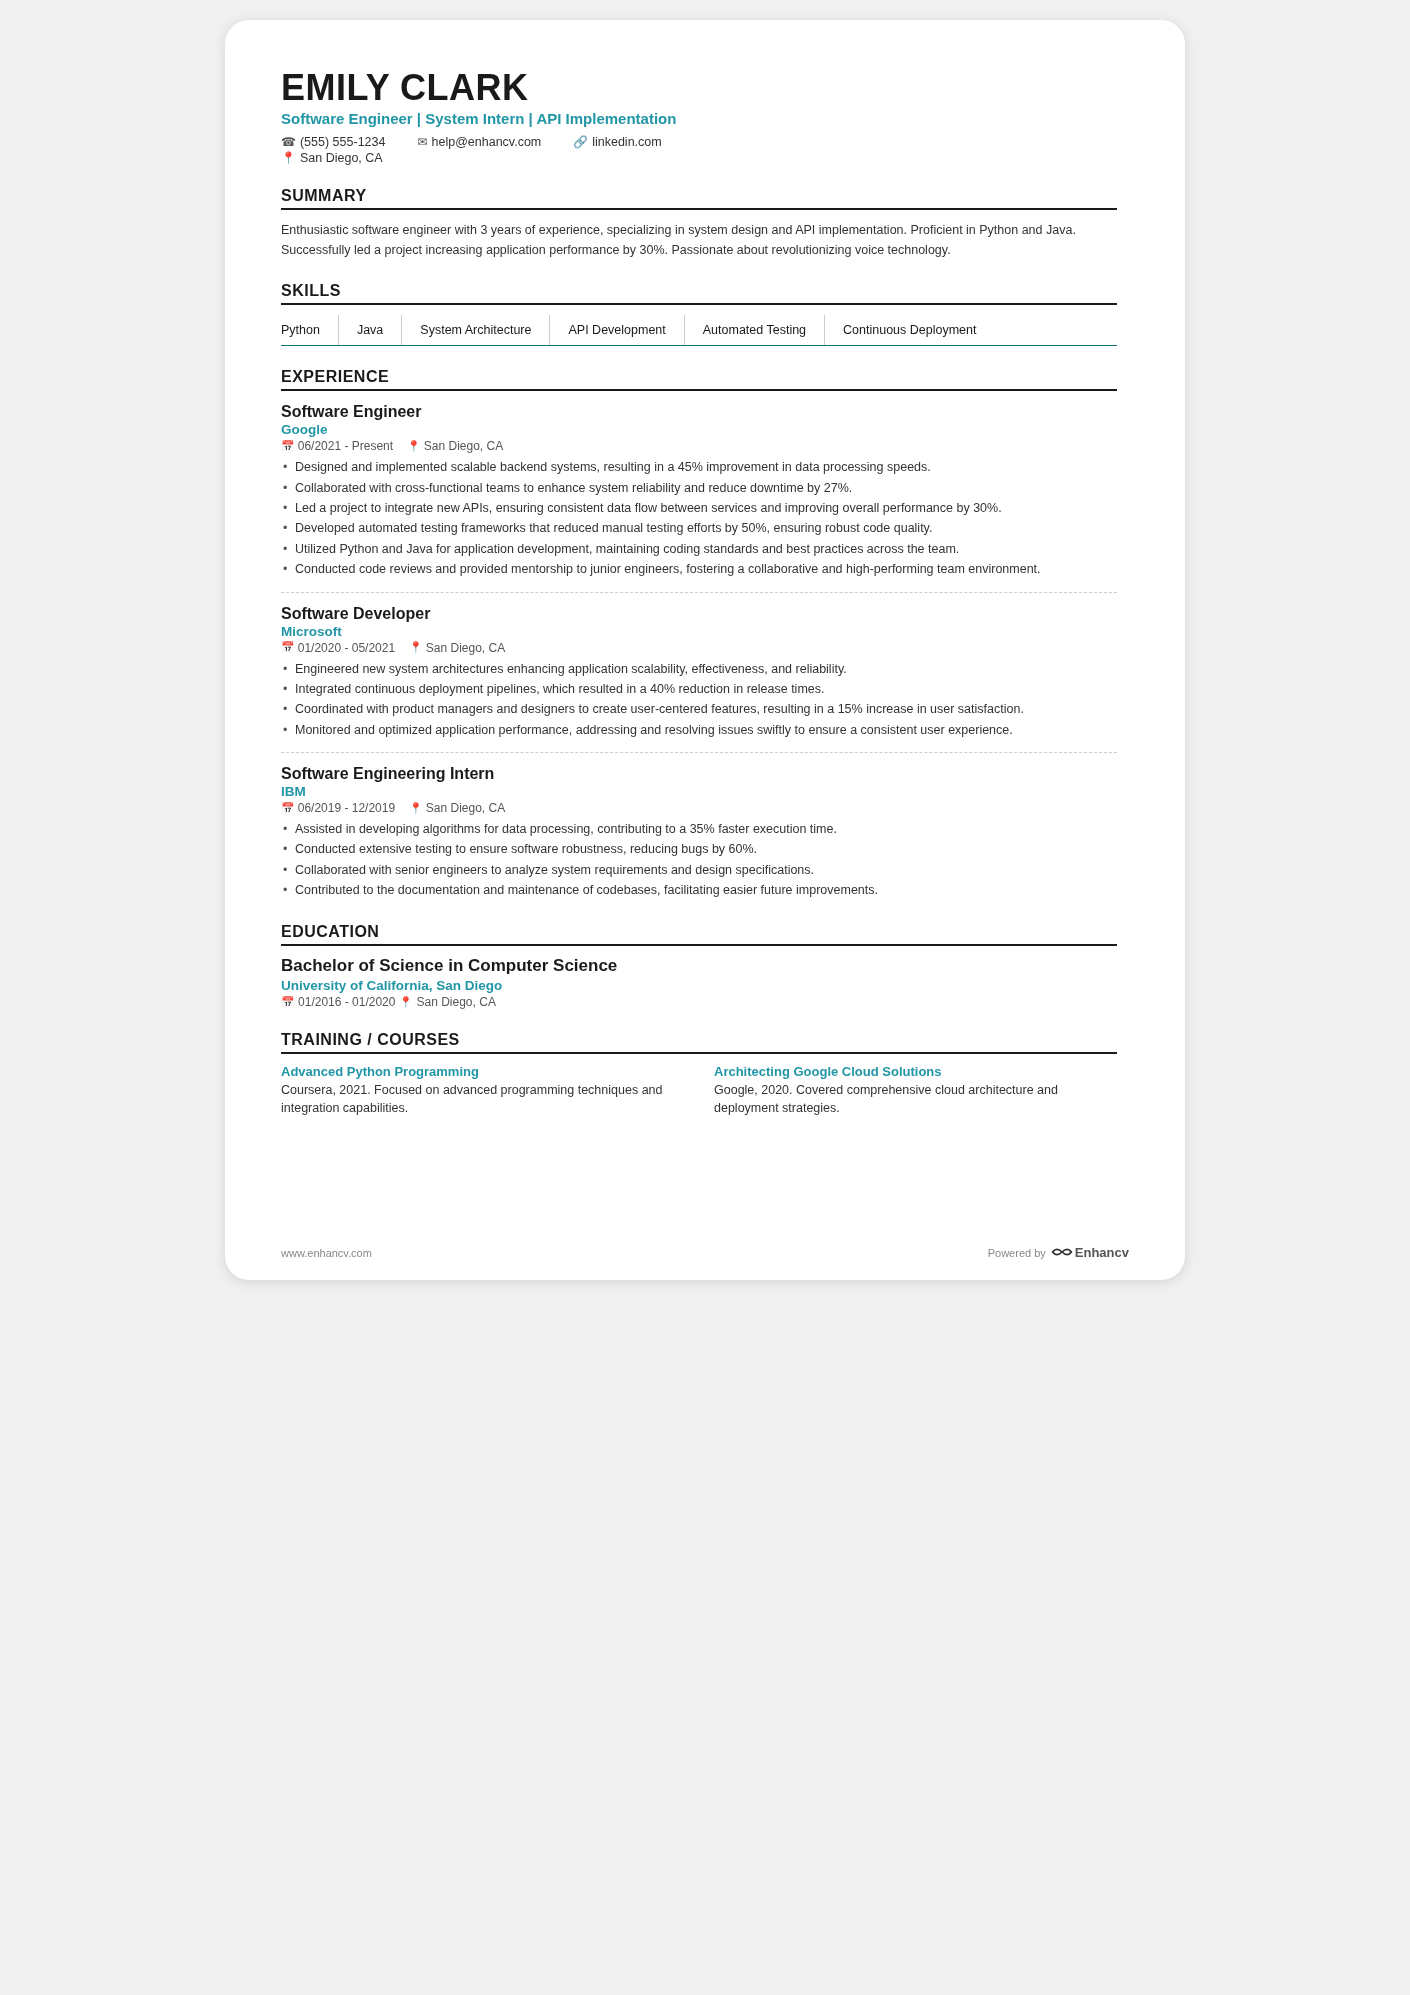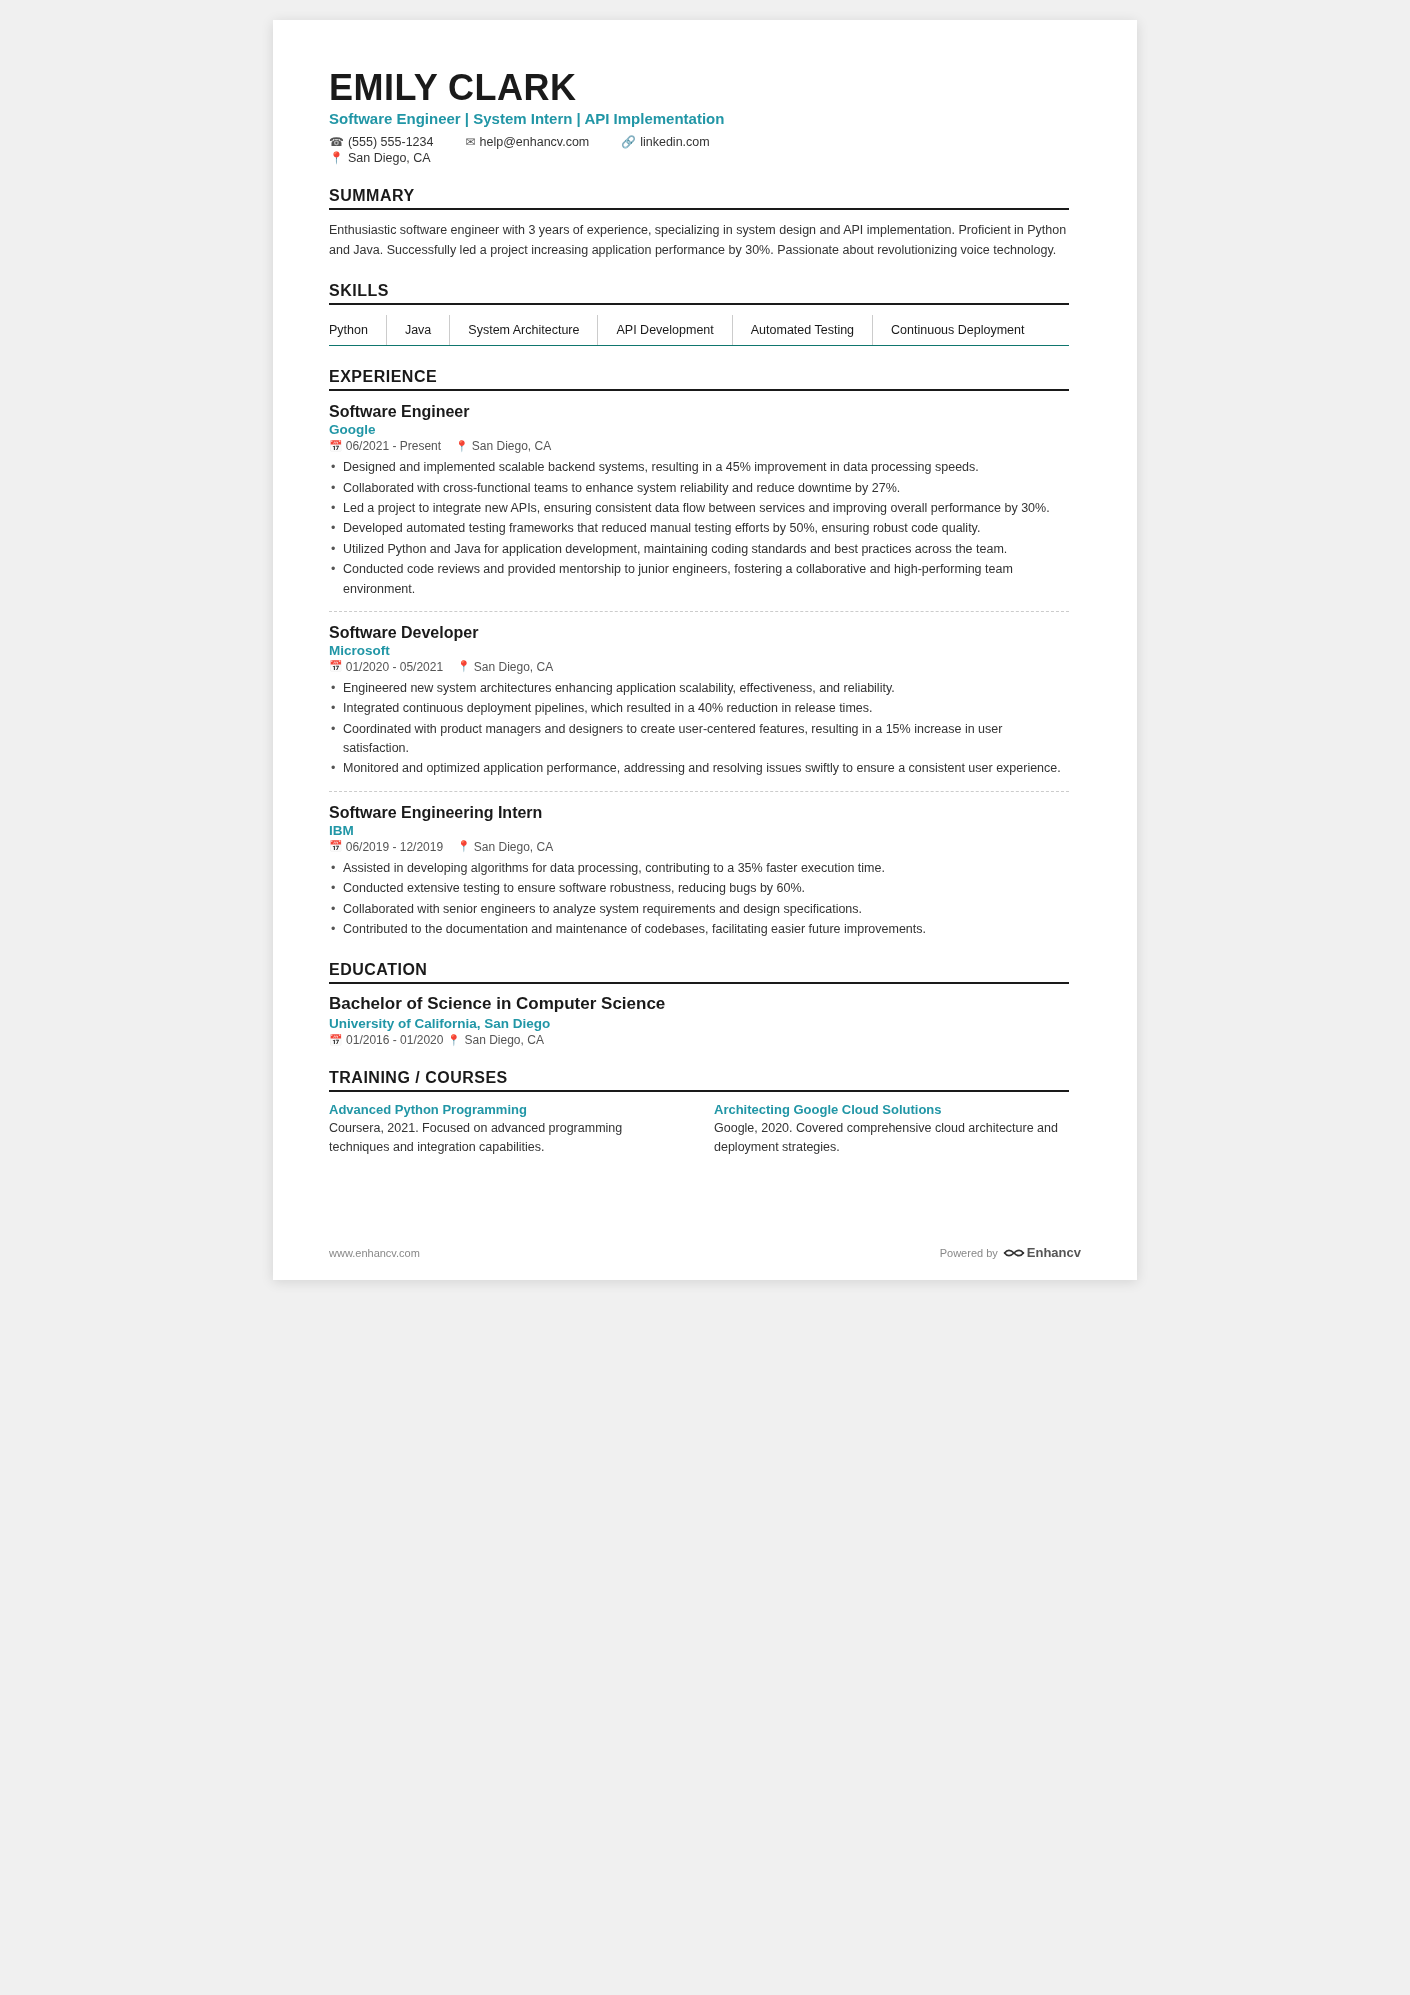--- a/index.html
+++ b/index.html
@@ -7,25 +7,26 @@
       font-family: Arial, sans-serif;
       background: #f0f0f0;
       display: flex;
       justify-content: center;
       align-items: flex-start;
       min-height: 100vh;
       padding: 20px;
     }
     .resume-page {
       background: #fff;
-      width: 864px;
+      width: 960px;
       min-height: 1260px;
       padding: 48px 68px 48px 56px;
       position: relative;
       box-shadow: 0 2px 12px rgba(0,0,0,0.12);
+      border-radius: 24px;
     }
     .name {
       font-size: 36px;
       font-weight: 900;
       color: #1a1a1a;
       letter-spacing: 0.5px;
       line-height: 1.1;
     }
     .title {
       font-size: 15px;
@@ -188,21 +189,21 @@
       color: #888;
     }
     .footer-brand {
       display: flex;
       align-items: center;
       gap: 5px;
       color: #888;
     }
     .enhancv-logo {
       display: inline-flex;
-      align-items: flex-end;
+      align-items: flex-start;
       gap: 2px;
       font-size: 13px;
       color: #555;
       font-weight: 600;
     }
     .enhancv-icon {
       width: 22px;
       height: 14px;
       display: inline-block;
     }

